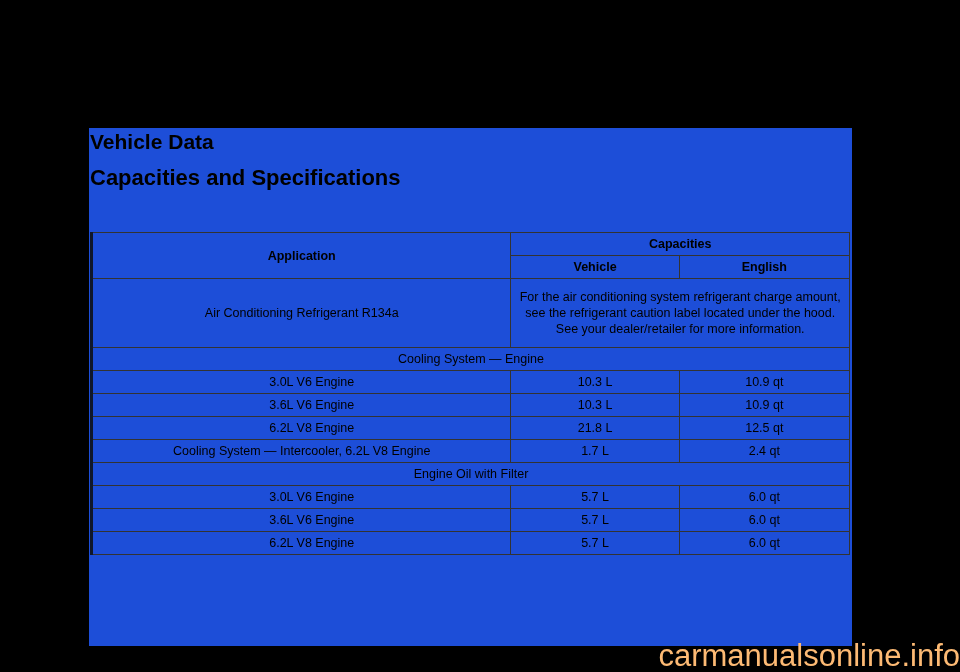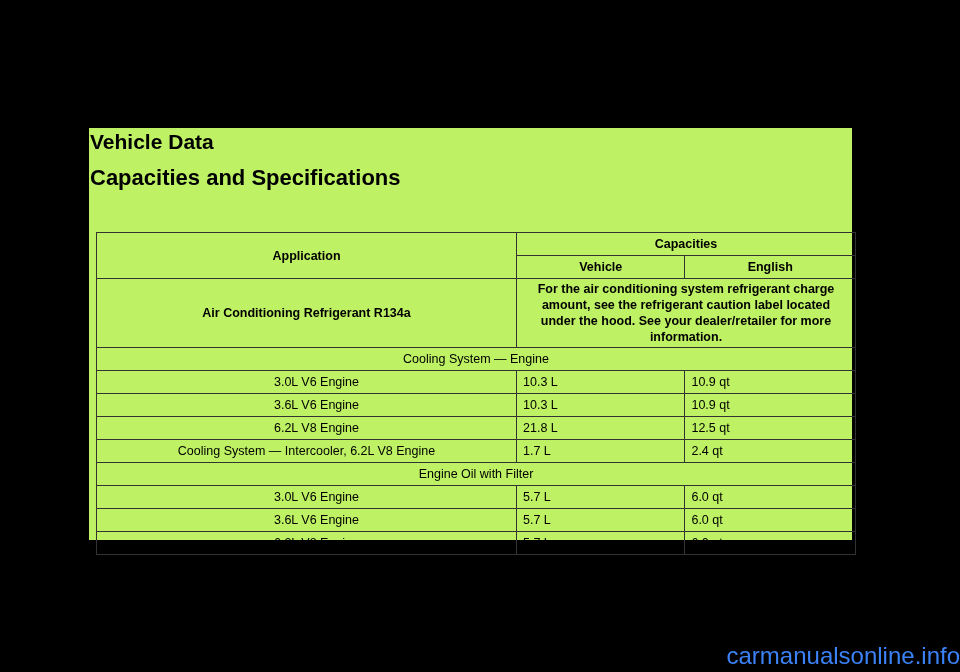--- a/index.html
+++ b/index.html
@@ -10,22 +10,22 @@
       height: 672px;
       overflow: hidden;
       font-family: "Liberation Sans", sans-serif;
       color: #000;
     }
     .page {
       position: absolute;
       left: 89px;
       top: 128px;
       width: 763px;
-      height: 412px;
-      background: #bef264;
+      height: 518px;
+      background: #1d4ed8;
     }
     .h1 {
       position: absolute;
       left: 1px;
       top: 0px;
       font-size: 21px;
       font-weight: bold;
       letter-spacing: 0px;
       margin: 0;
       line-height: 28px;
@@ -44,53 +44,53 @@
       left: 1px;
       top: 67px;
       width: 760px;
       font-size: 13px;
       line-height: 17px;
       margin: 0;
     }
     .intro i { font-style: italic; }
     table.caps {
       position: absolute;
-      left: 7px;
+      left: 1px;
       top: 104px;
       width: 760px;
       border-collapse: collapse;
       font-size: 12.5px;
-      border-left: 1px solid #0f172a;
+      border-left: 3px solid #0f172a;
     }
     table.caps td, table.caps th {
       border: 1.5px solid #333;
       padding: 0 6px;
       line-height: 16px;
     }
     table.caps th {
       font-weight: bold;
       text-align: center;
     }
     .col-app { width: 399px; }
     .col-met { width: 160px; }
     .col-eng { width: 162px; }
     tr.hdr1 th { height: 22px; }
     tr.hdr2 th { height: 22px; }
     tr.row td { height: 22px; }
-    tr.ac td { height: 68px; font-weight: bold; }
+    tr.ac td { height: 68px; }
     td.app { text-align: center; }
     td.app.sub { padding-left: 26px; }
-    td.val { }
+    td.val { text-align: center; }
     td.note { text-align: center; padding: 2px 8px; }
     .watermark {
       position: absolute;
       right: 0px;
       top: 640px;
-      font-size: 24px;
-      color: #3b82f6;
+      font-size: 31px;
+      color: #fdba74;
       font-family: "Liberation Sans", sans-serif;
       letter-spacing: 0px;
       line-height: 32px;
       white-space: nowrap;
     }
   </style>
 </head>
 <body>
 
 <div class="page">

